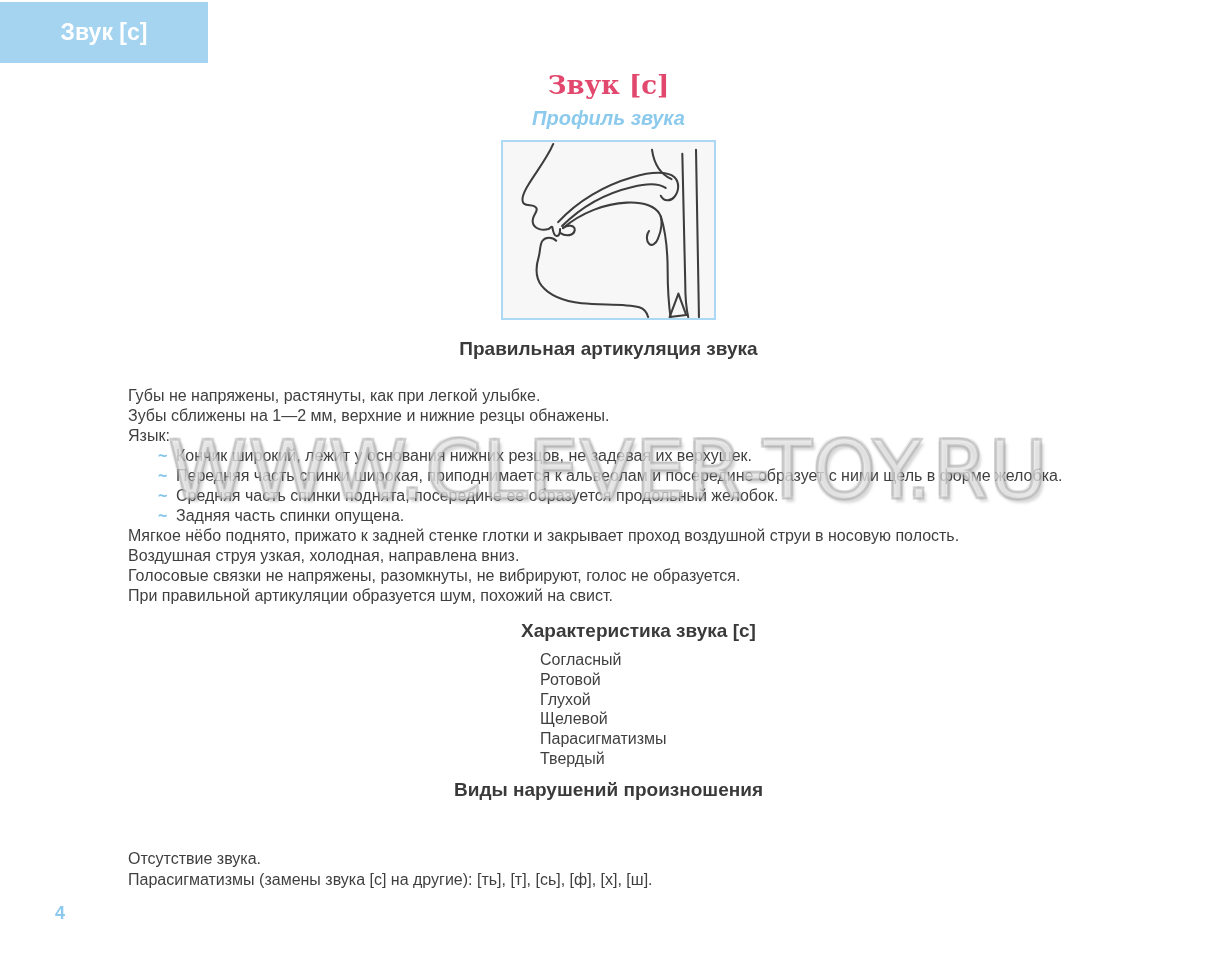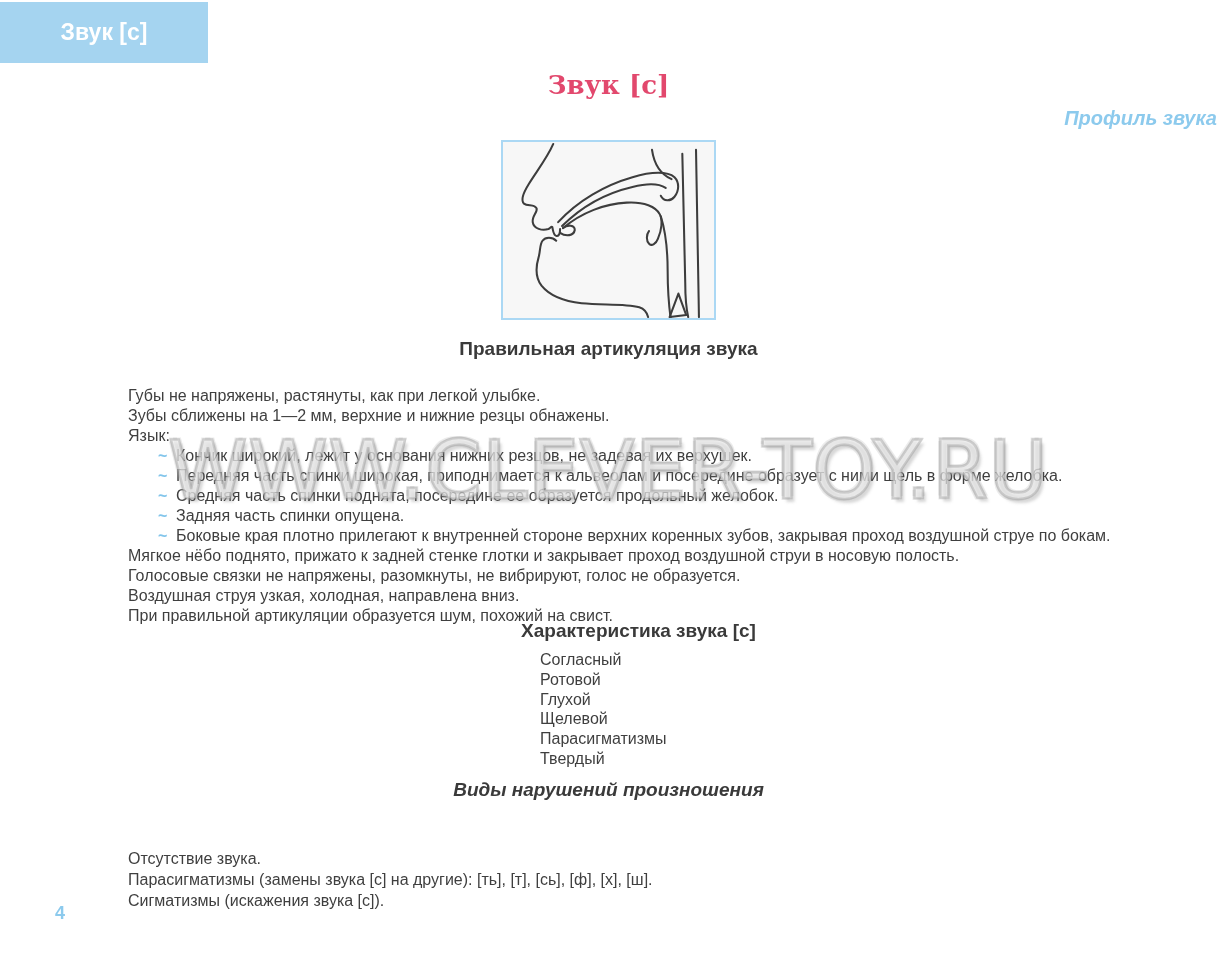--- a/index.html
+++ b/index.html
@@ -14,35 +14,35 @@
     background:#a5d4f0;color:#ffffff;
     display:flex;align-items:center;justify-content:center;
     font-weight:700;font-size:23px;
   }
   .page-title{
     position:absolute;top:70px;left:0;width:100%;text-align:center;
     font-family:"DejaVu Serif","Liberation Serif",serif;
     font-weight:700;font-size:26px;color:#e2486d;
   }
   .page-subtitle{
-    position:absolute;top:107px;left:0;width:100%;text-align:right;
+    position:absolute;top:107px;left:0;width:100%;text-align:center;
     font-style:italic;font-weight:700;font-size:20px;color:#8ccaed;
   }
   .figure-box{
     position:absolute;top:140px;left:501px;width:215px;height:180px;
     border:2px solid #abd8f4;background:#f7f7f7;box-sizing:border-box;
   }
   .figure-box svg{display:block;width:100%;height:100%;}
   .section-heading{
     position:absolute;left:0;width:100%;text-align:center;
     font-weight:700;font-size:19px;color:#3a3a3a;
   }
   .h-articulation{top:338px;}
   .h-characteristics{top:620px;padding-left:30px;}
-  .h-disorders{top:779px;font-style:italic;}
+  .h-disorders{top:779px;}
   .content{
     position:absolute;left:128px;top:386px;
     font-size:16px;line-height:20px;white-space:nowrap;
   }
   .list-row .tilde{
     display:inline-block;width:12px;margin-left:30px;margin-right:6px;
     color:#82c5eb;font-weight:700;
   }
   .char-list{
     position:absolute;left:540px;top:650px;
@@ -120,43 +120,39 @@
   </div>
   <div class="list-row">
     <span class="tilde">~</span><span>Передняя часть спинки широкая, приподнимается к альвеолам и посередине образует с ними щель в форме желобка.</span>
   </div>
   <div class="list-row">
     <span class="tilde">~</span><span>Средняя часть спинки поднята, посередине ее образуется продольный желобок.</span>
   </div>
   <div class="list-row">
     <span class="tilde">~</span><span>Задняя часть спинки опущена.</span>
   </div>
-  <div class="list-row">
-    <span class="tilde">~</span><span>Боковые края плотно прилегают к внутренней стороне верхних коренных зубов, закрывая проход воздушной струе по бокам.</span>
-  </div>
 
   <div class="line">Мягкое нёбо поднято, прижато к задней стенке глотки и закрывает проход воздушной струи в носовую полость.</div>
+  <div class="line">Воздушная струя узкая, холодная, направлена вниз.</div>
   <div class="line">Голосовые связки не напряжены, разомкнуты, не вибрируют, голос не образуется.</div>
-  <div class="line">Воздушная струя узкая, холодная, направлена вниз.</div>
   <div class="line">При правильной артикуляции образуется шум, похожий на свист.</div>
 </div>
 
 <div class="section-heading h-characteristics">Характеристика звука [с]</div>
 
 <div class="char-list">
   <div>Согласный</div>
   <div>Ротовой</div>
   <div>Глухой</div>
   <div>Щелевой</div>
   <div>Парасигматизмы</div>
   <div>Твердый</div>
 </div>
 
 <div class="section-heading h-disorders">Виды нарушений произношения</div>
 
 <div class="disorders">
   <div>Отсутствие звука.</div>
   <div>Парасигматизмы (замены звука [с] на другие): [ть], [т], [сь], [ф], [х], [ш].</div>
-  <div>Сигматизмы (искажения звука [с]).</div>
 </div>
 
 <div class="watermark">WWW.CLEVER-TOY.RU</div>
 <div class="page-number">4</div>
 
 </body></html>

